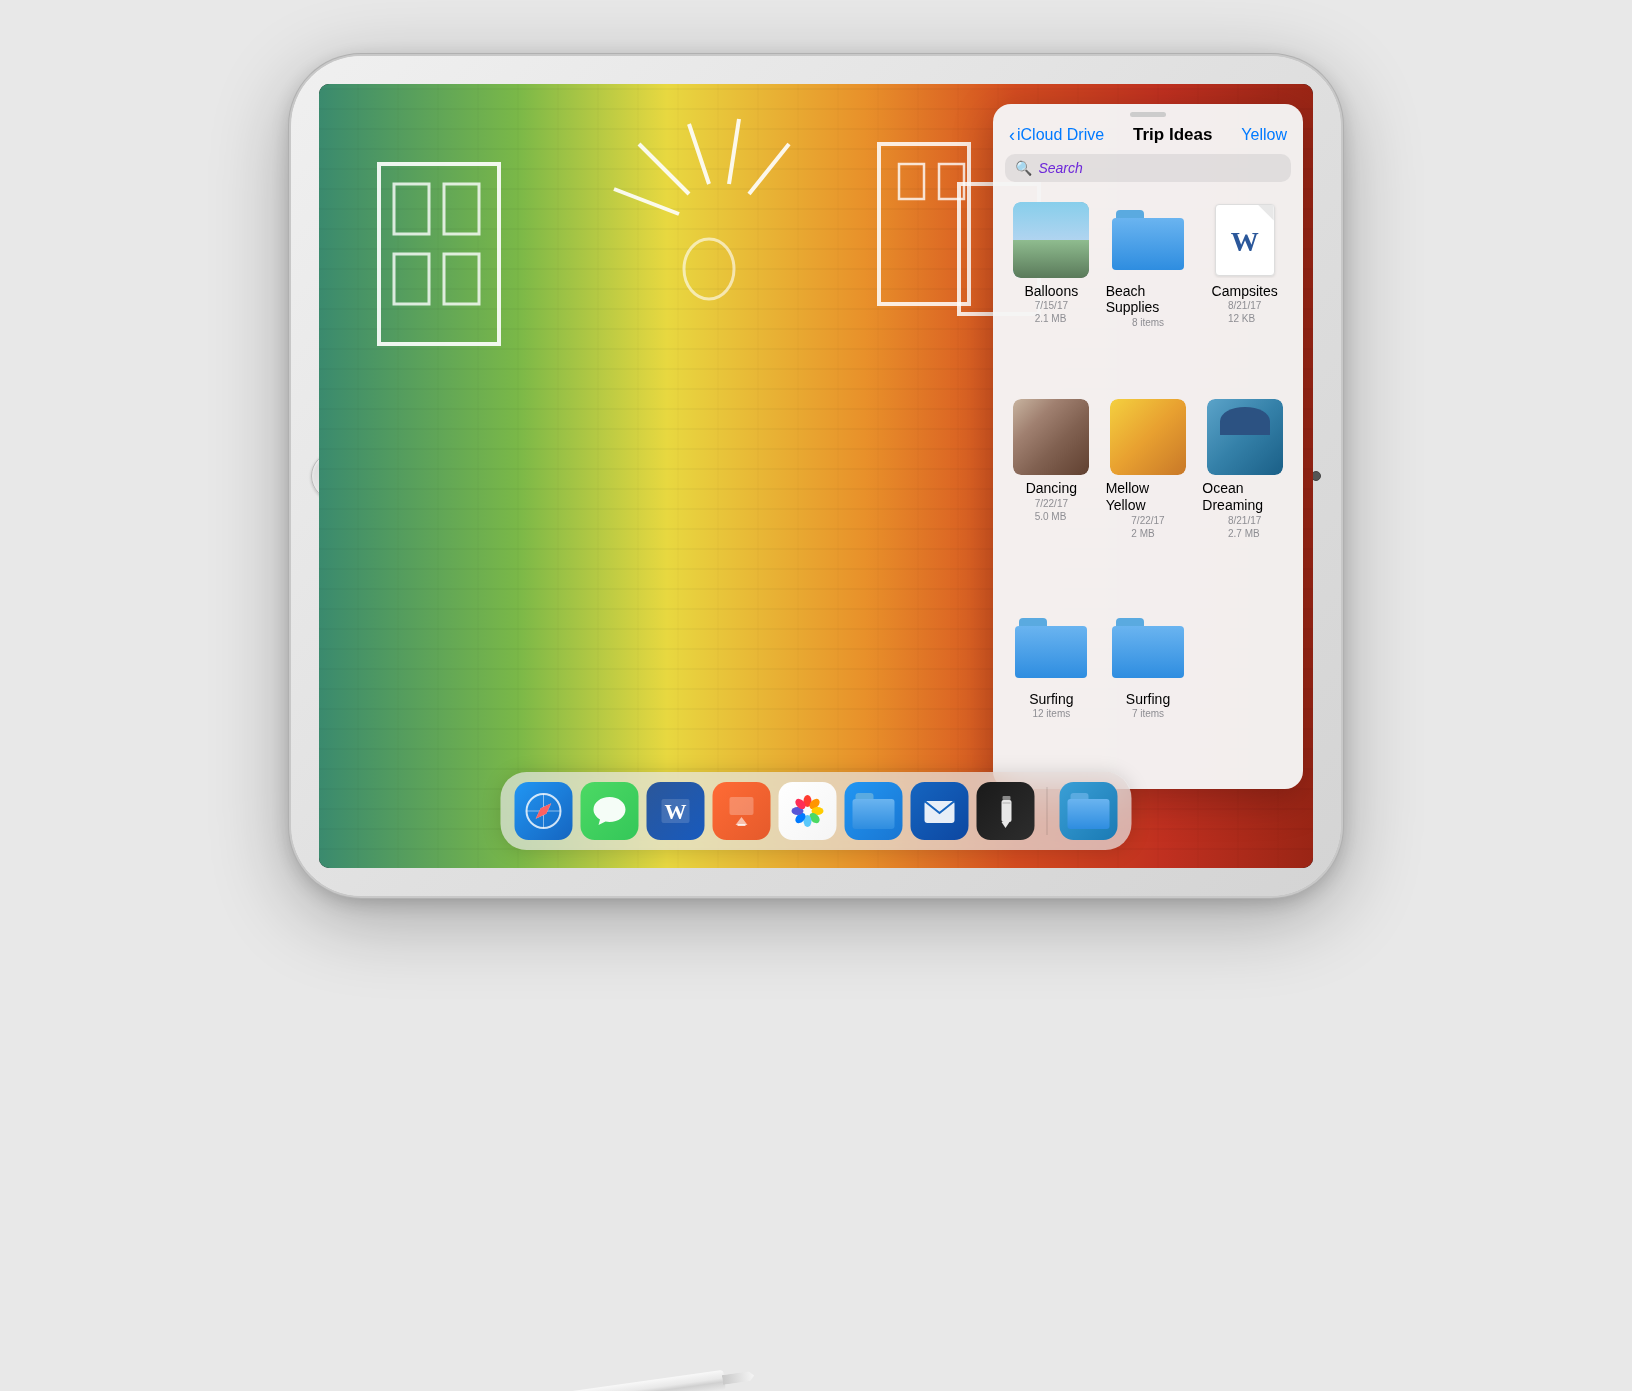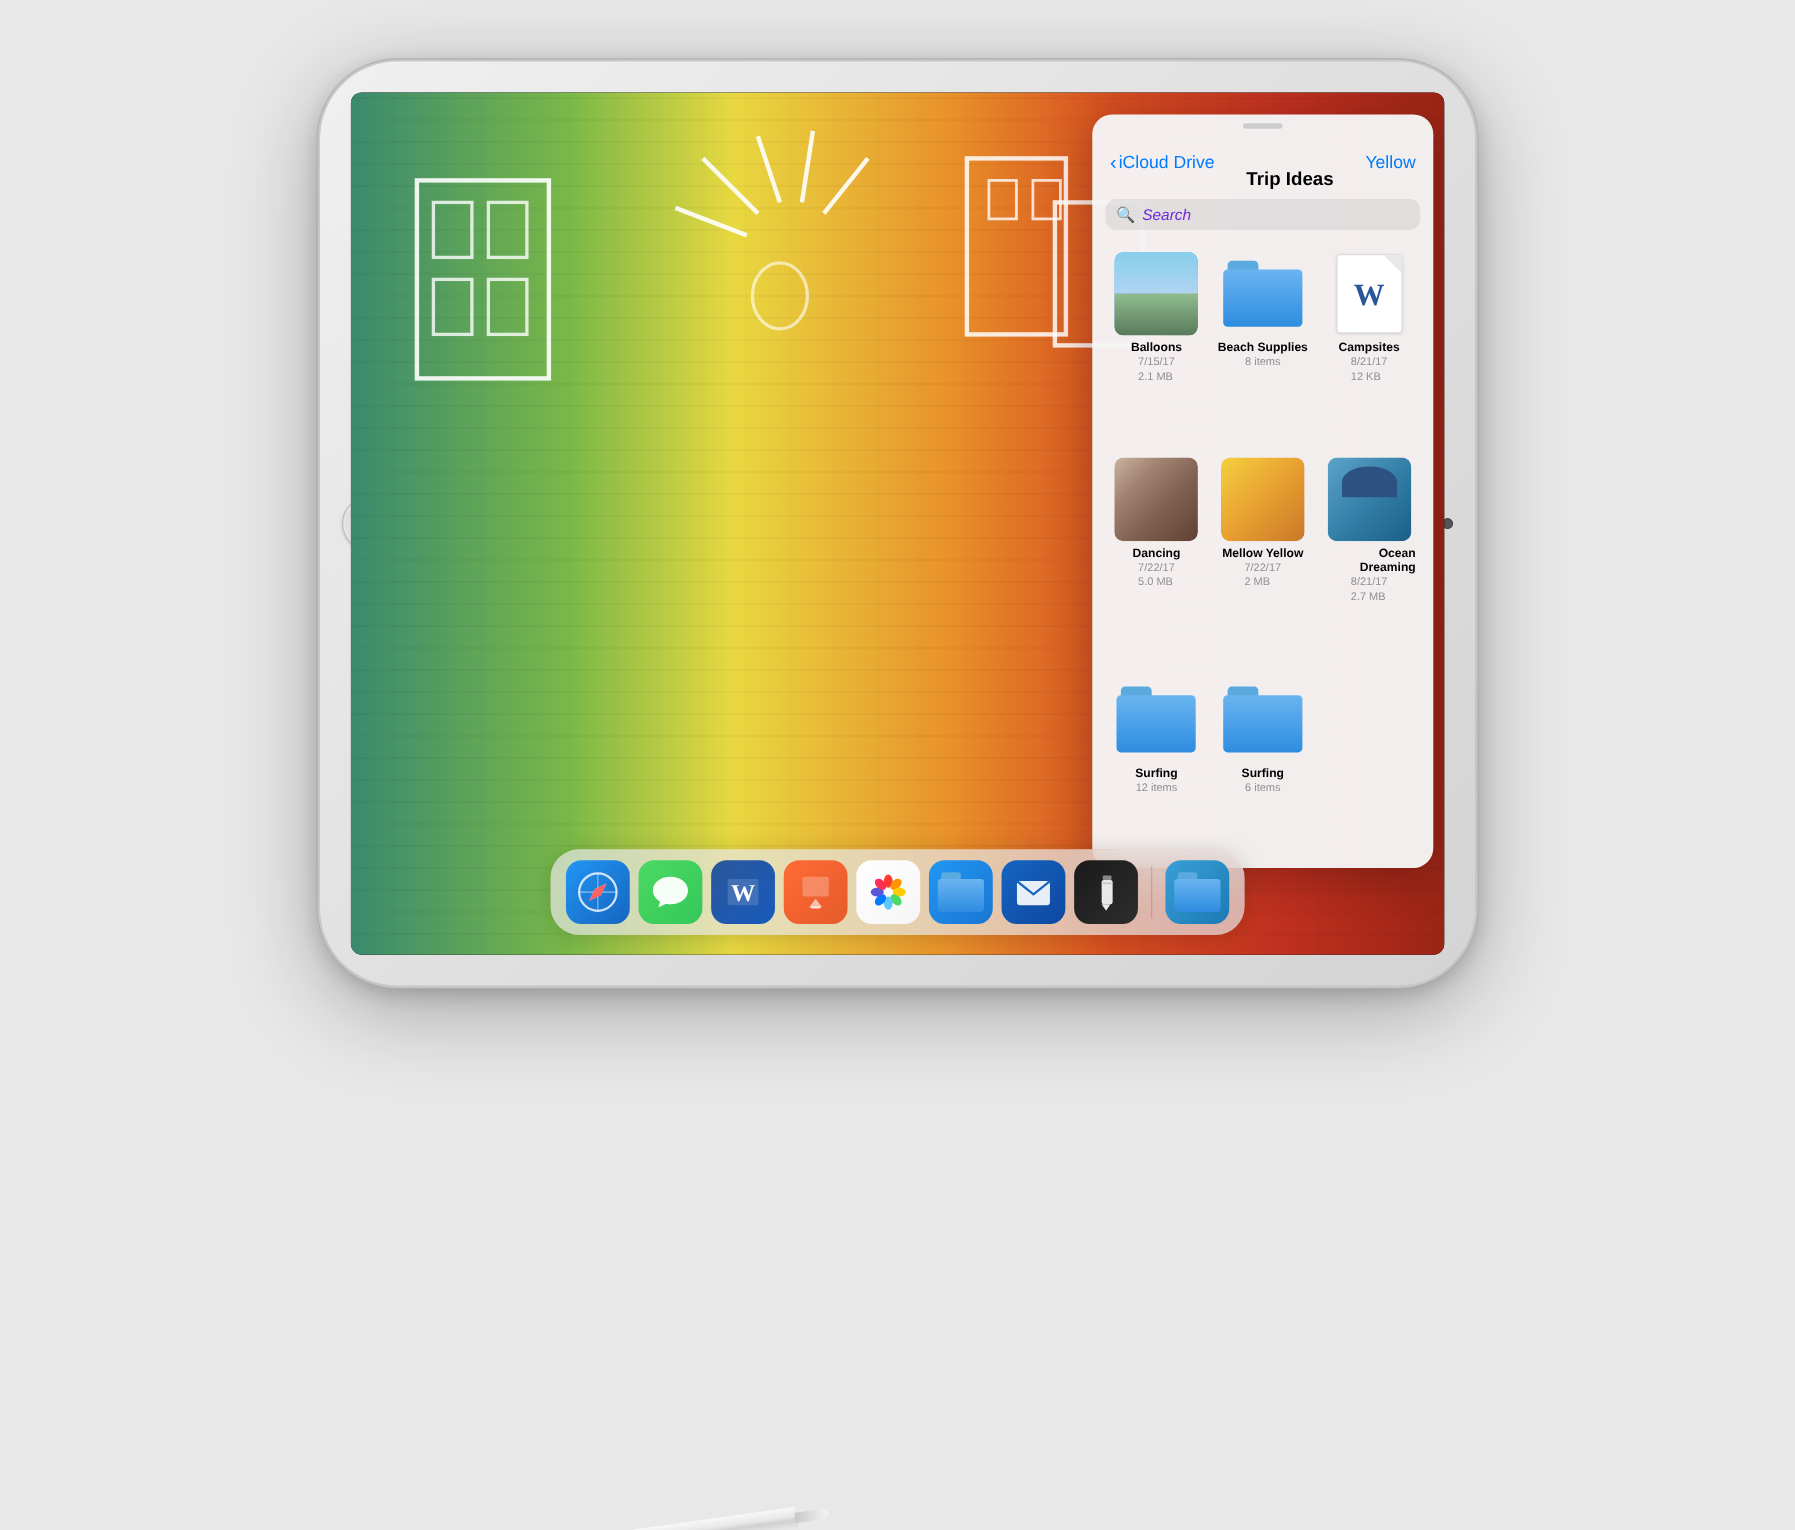--- a/index.html
+++ b/index.html
@@ -171,21 +171,20 @@
 
     .panel-back-chevron {
       font-size: 18px;
       margin-right: 2px;
     }
 
     .panel-title {
       font-size: 17px;
       font-weight: 600;
       color: #000;
-      margin-top: 28px;
     }
 
     .panel-select {
       color: #007AFF;
       font-size: 16px;
       cursor: pointer;
     }
 
     
     .search-bar {
@@ -335,24 +334,24 @@
     }
 
     .photo-thumb-sunglasses {
       background: linear-gradient(135deg, #2c1810 0%, #4a2820 40%, #1a0c08 100%);
       width: 76px;
       height: 76px;
       border-radius: 8px;
     }
 
     .file-name {
-      font-size: 11px;
-      font-weight: 700;
+      font-size: 14px;
+      font-weight: 400;
       color: #000;
-      text-align: right;
+      text-align: left;
       line-height: 1.2;
     }
 
     .file-meta {
       font-size: 10px;
       color: #8e8e93;
       text-align: left;
       line-height: 1.3;
     }
 
@@ -666,21 +665,21 @@
 
 
           <div class="file-item">
             <div class="file-thumb">
               <div class="folder-icon folder-blue">
                 <div class="folder-tab"></div>
                 <div class="folder-body"></div>
               </div>
             </div>
             <div class="file-name">Surfing</div>
-            <div class="file-meta">6 items</div>
+            <div class="file-meta">7 items</div>
           </div>
 
         </div>
       </div>
 
       <div class="dock">
 
         <div class="dock-icon safari-icon">
           <svg width="38" height="38" viewBox="0 0 38 38">
             <circle cx="19" cy="19" r="17" fill="none" stroke="rgba(255,255,255,0.8)" stroke-width="2"></circle>

